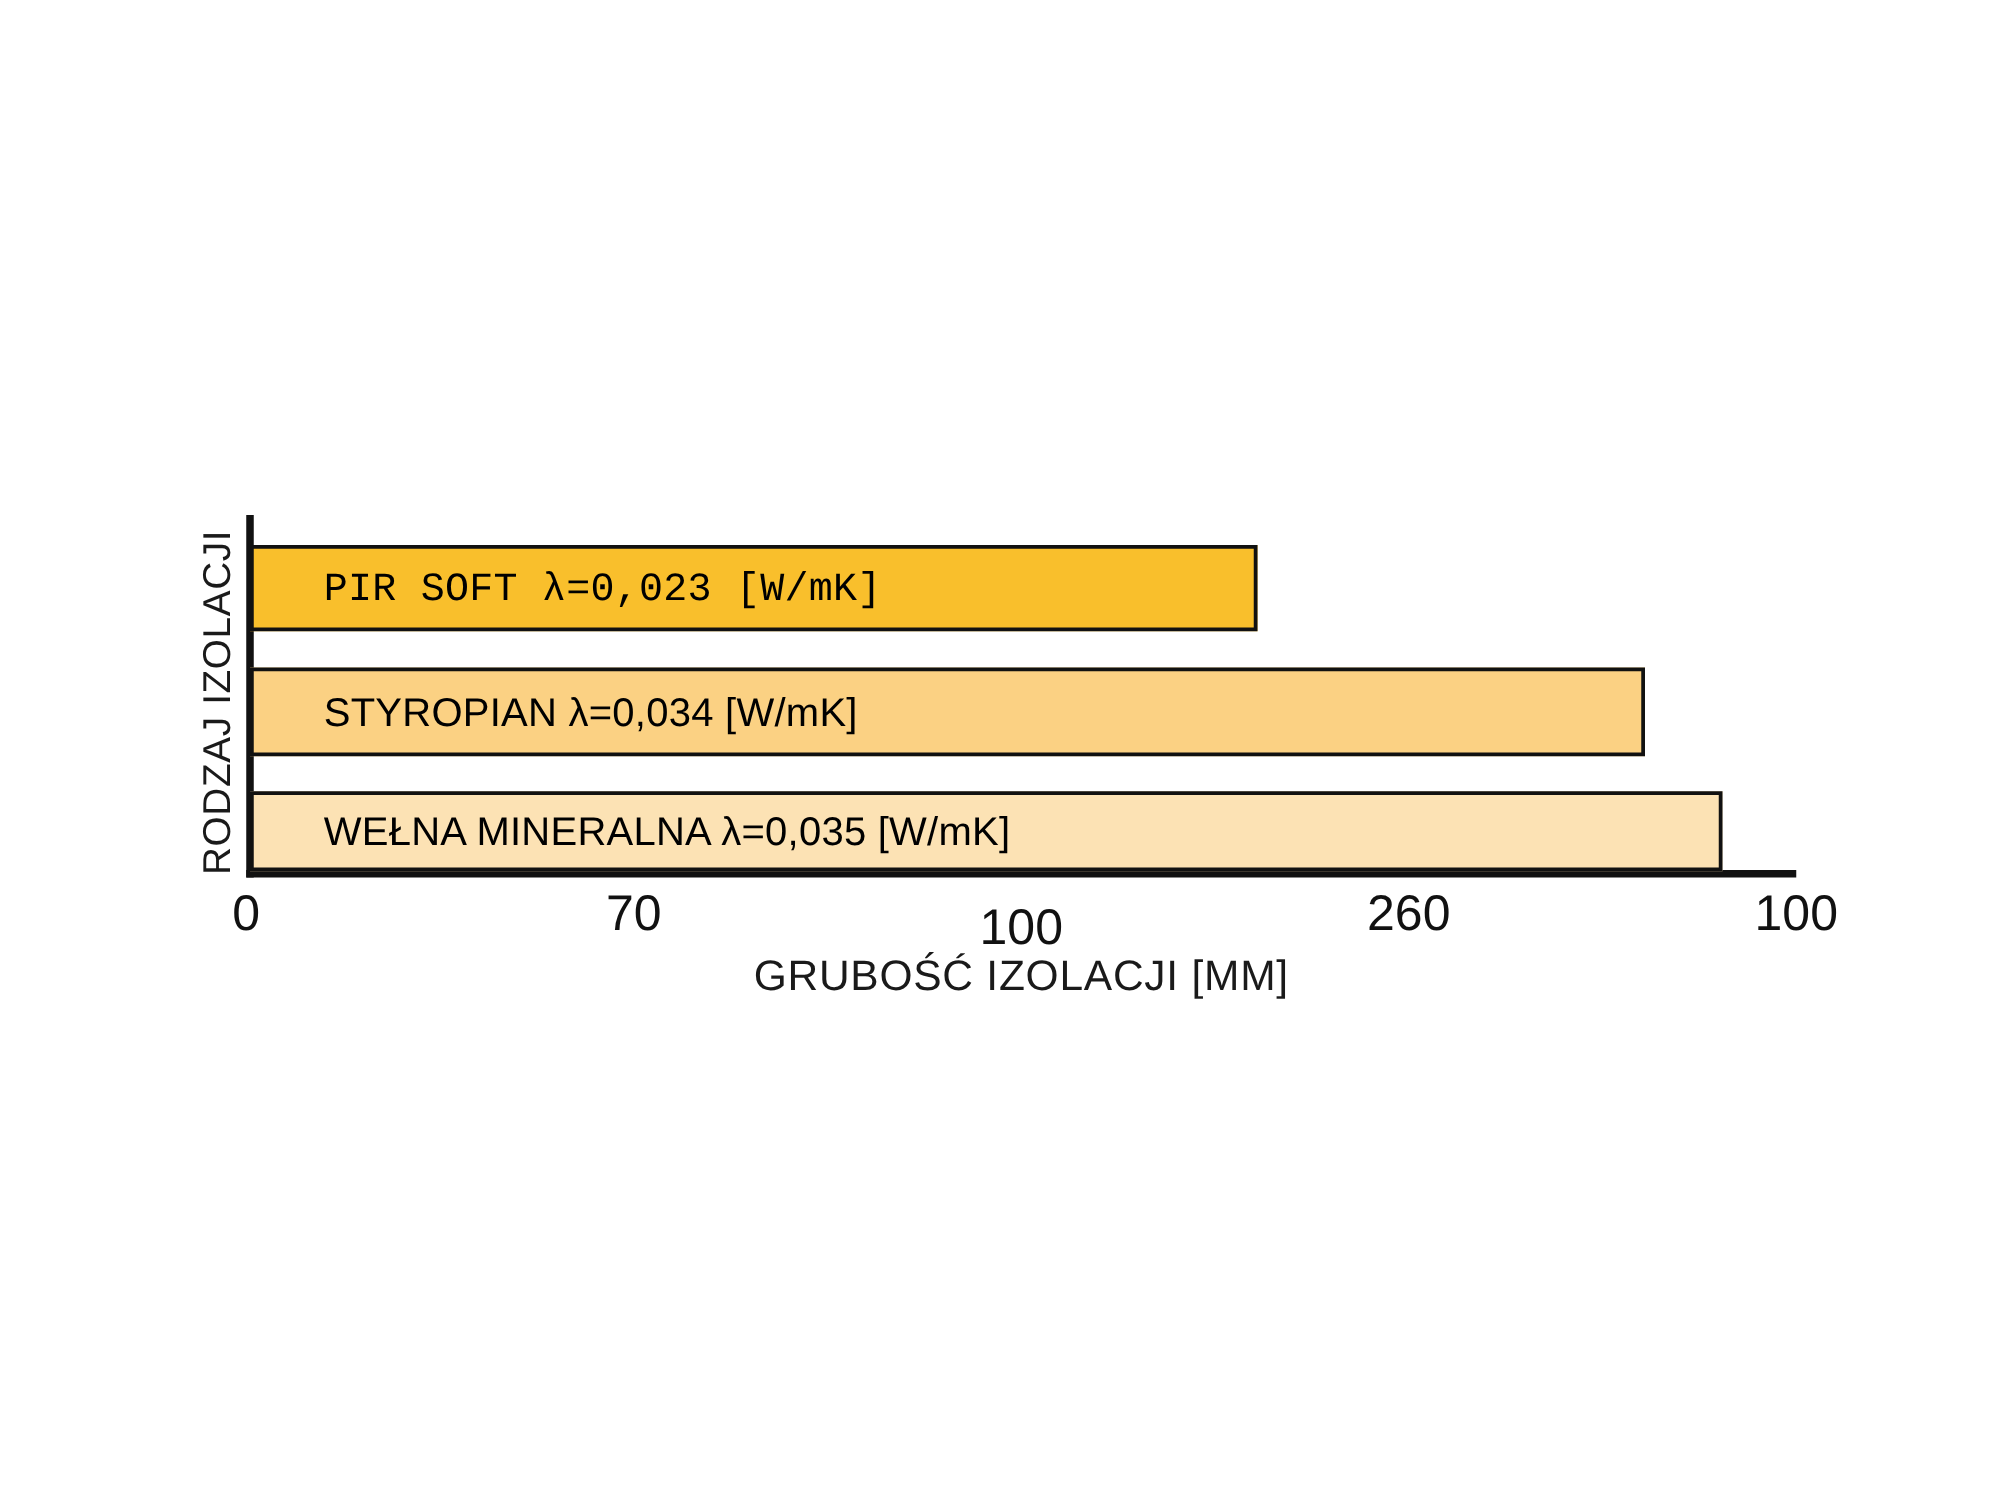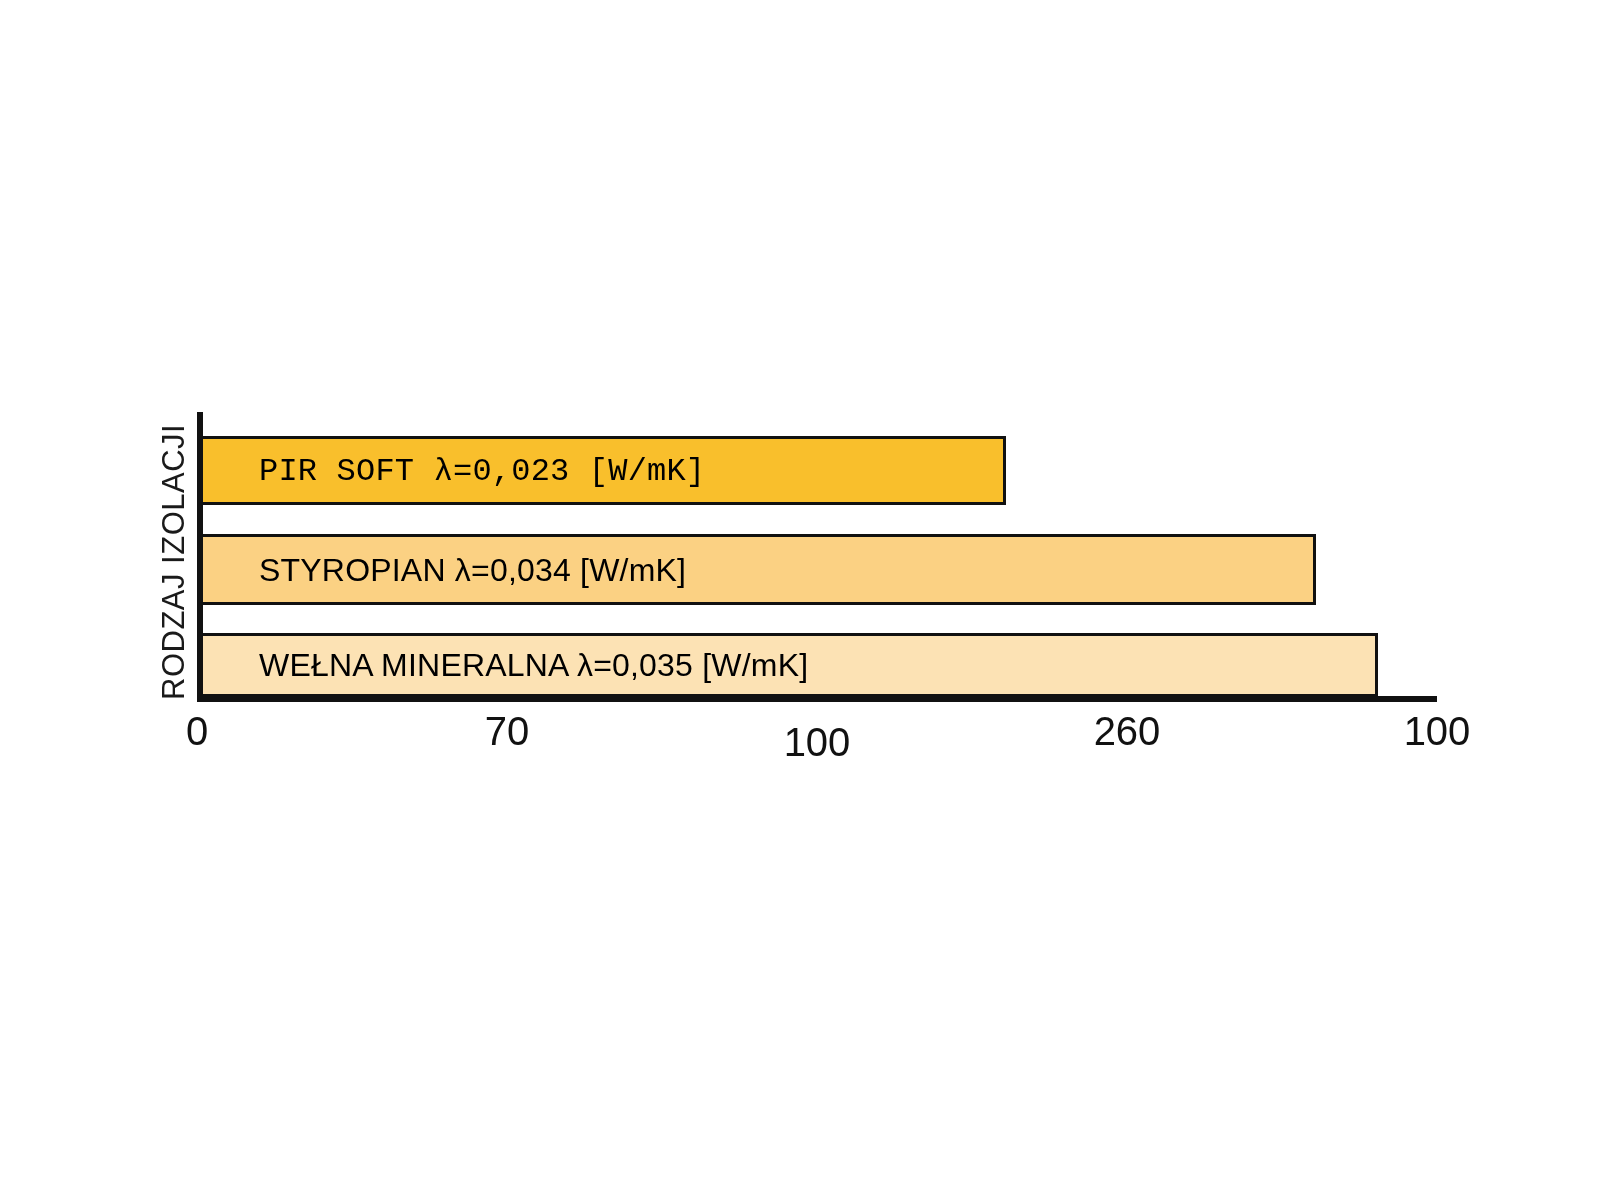--- a/index.html
+++ b/index.html
@@ -149,14 +149,15 @@
         <div class="bar" style="top: 24px; height: 69px; width: 806px; background: rgb(249, 191, 44);"></div>
         <div class="bar-label" style="top: 43px; font-family: Liberation Mono, monospace;">PIR SOFT  λ=0,023 [W/mK]</div>
         <div class="bar" style="top: 122px; height: 71px; width: 1116px; background: rgb(251, 209, 131);"></div>
         <div class="bar-label" style="top: 140.5px;">STYROPIAN  λ=0,034 [W/mK]</div>
         <div class="bar" style="top: 221px; height: 64px; width: 1178px; background: rgb(252, 226, 180);"></div>
         <div class="bar-label" style="top: 236px;">WEŁNA MINERALNA  λ=0,035 [W/mK]</div>
       </div>
 
   </div>
 
+  <div class="x-axis-title">GRUBOŚĆ IZOLACJI [MM]</div>
 
 </div>
 
 </body></html>

